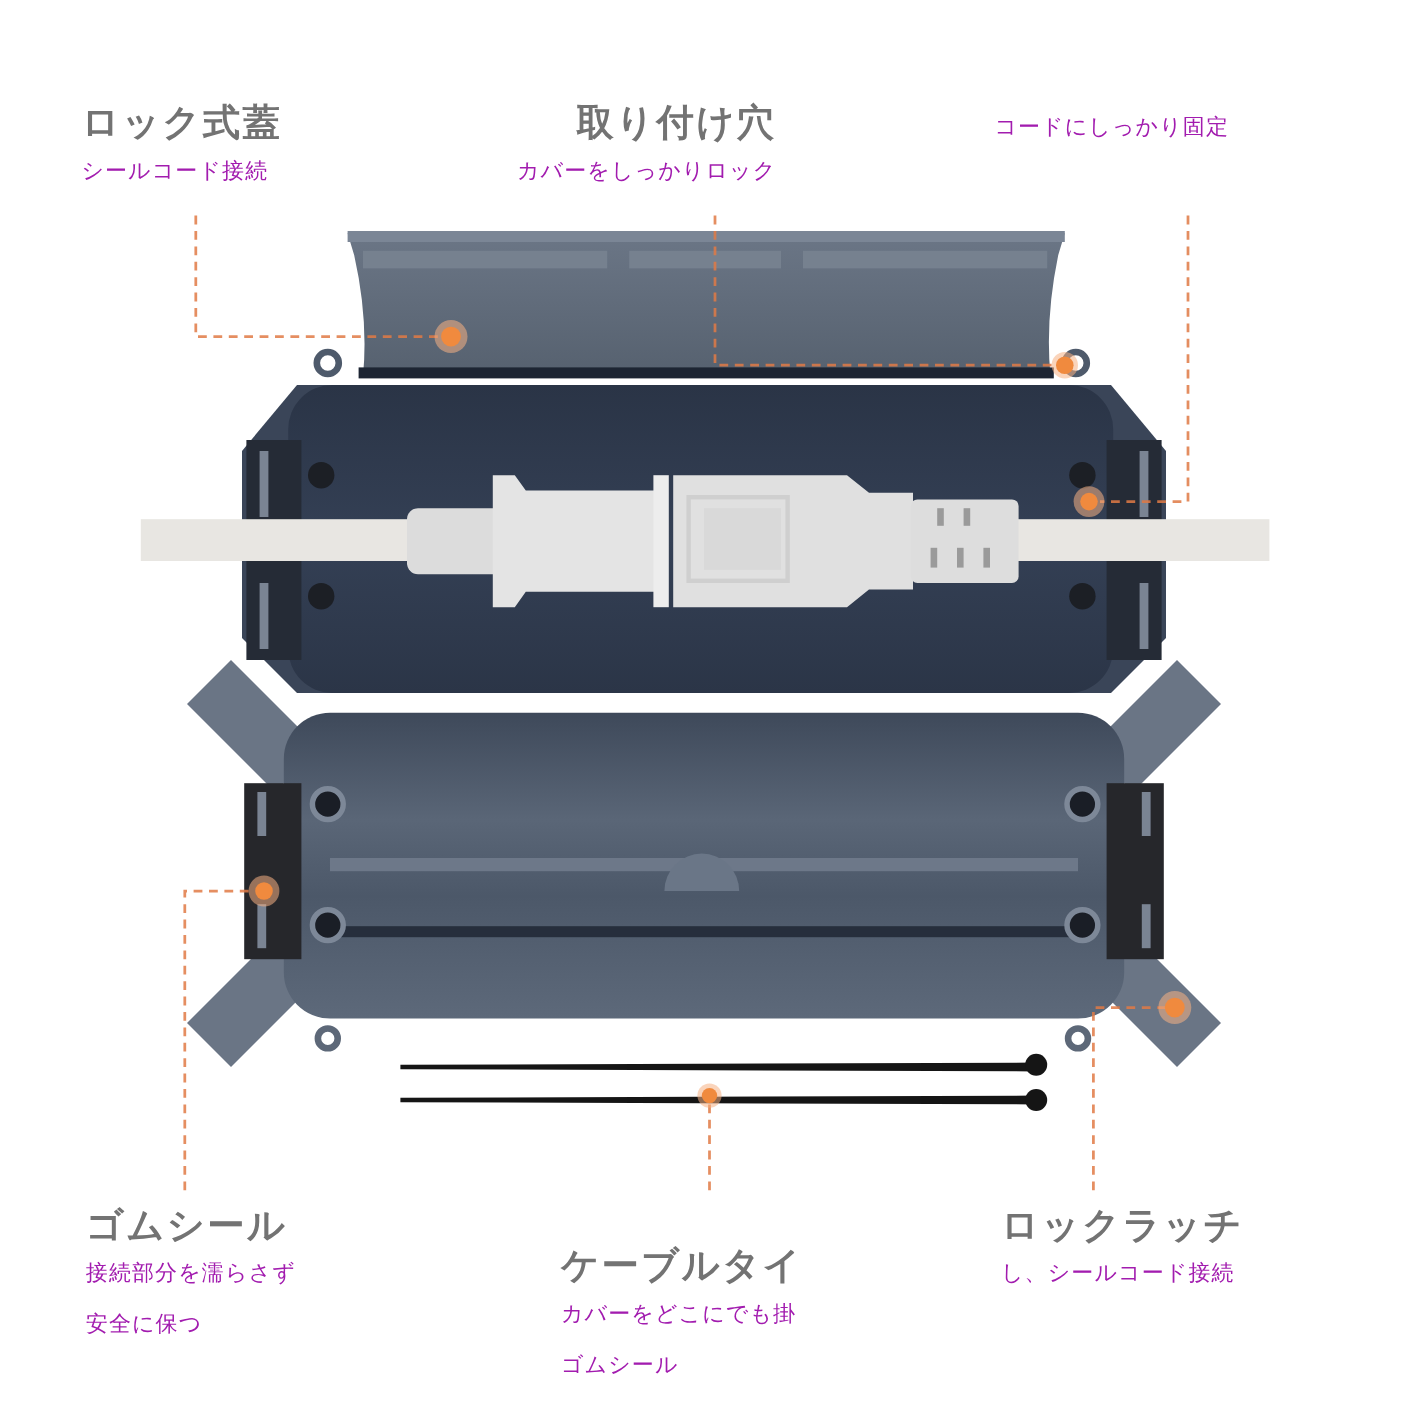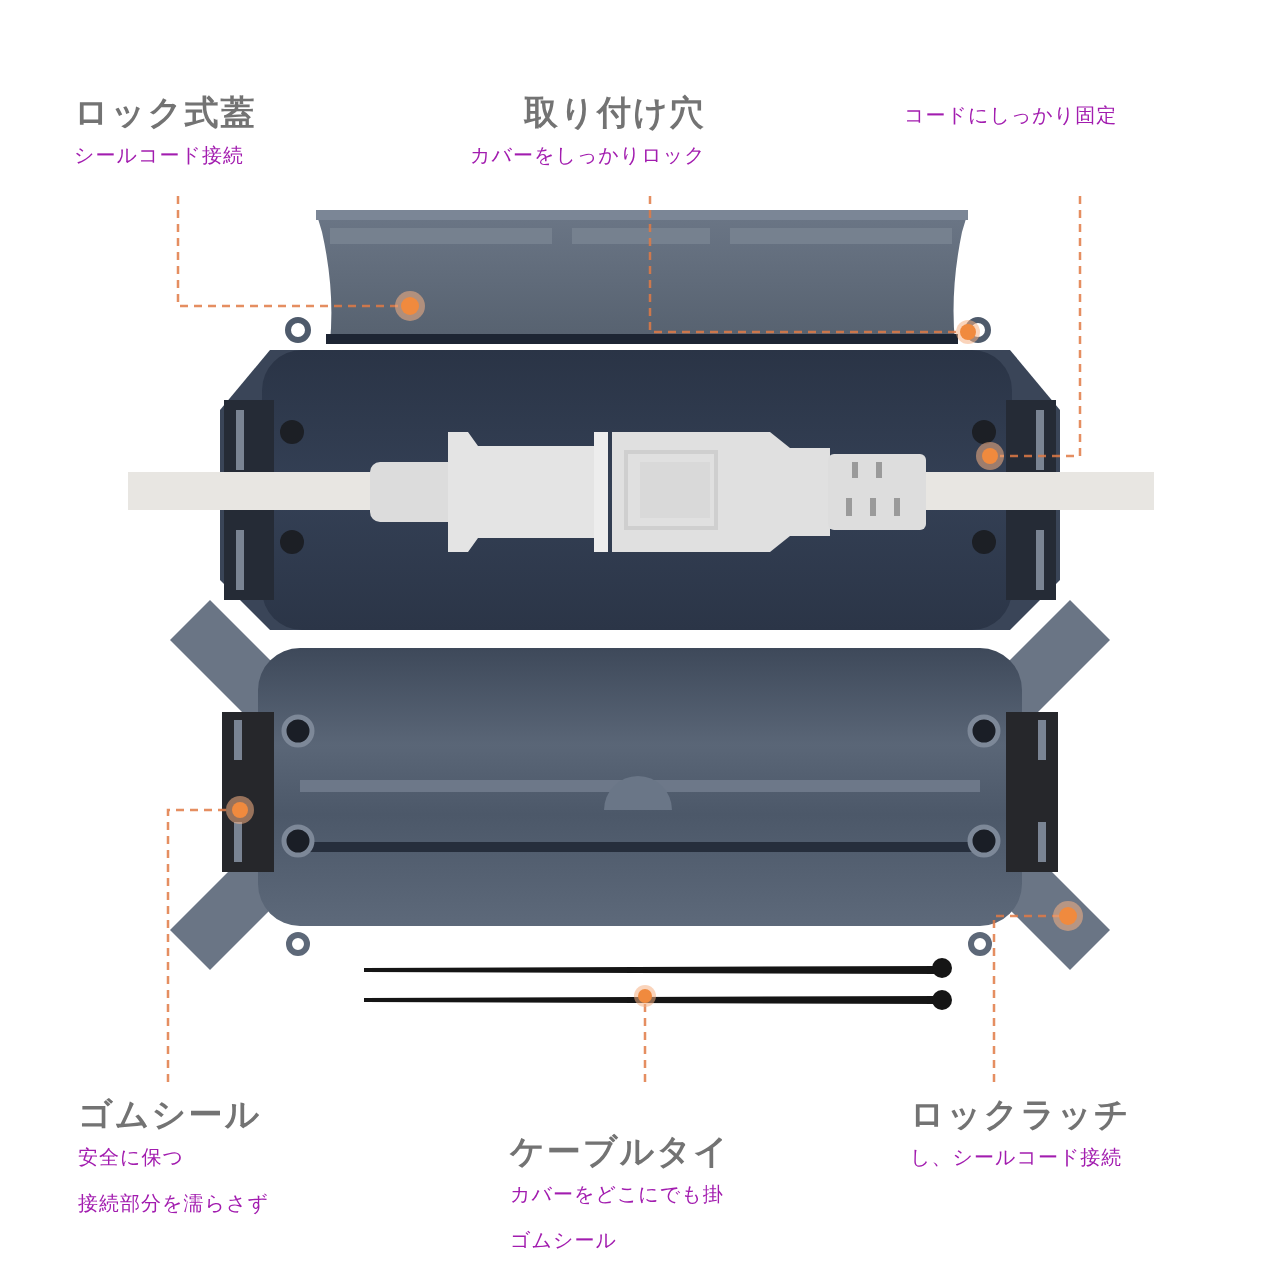--- a/index.html
+++ b/index.html
@@ -151,22 +151,22 @@
   <div class="title">取り付け穴</div>
   <div class="desc">カバーをしっかりロック</div>
 </div>
 
 <div class="callout" style="left:904px; top:92px;">
   <div class="desc">コードにしっかり固定</div>
 </div>
 
 <div class="callout" style="left:78px; top:1094px;">
   <div class="title">ゴムシール</div>
+  <div class="desc">接続部分を濡らさず</div>
   <div class="desc">安全に保つ</div>
-  <div class="desc">接続部分を濡らさず</div>
 </div>
 
 <div class="callout" style="left:510px; top:1115px;margin-top:16px;">
   <div class="title">ケーブルタイ</div>
   <div class="desc">カバーをどこにでも掛</div>
   <div class="desc">ゴムシール</div>
 </div>
 
 <div class="callout" style="left:910px; top:1094px;">
   <div class="title">ロックラッチ</div>

